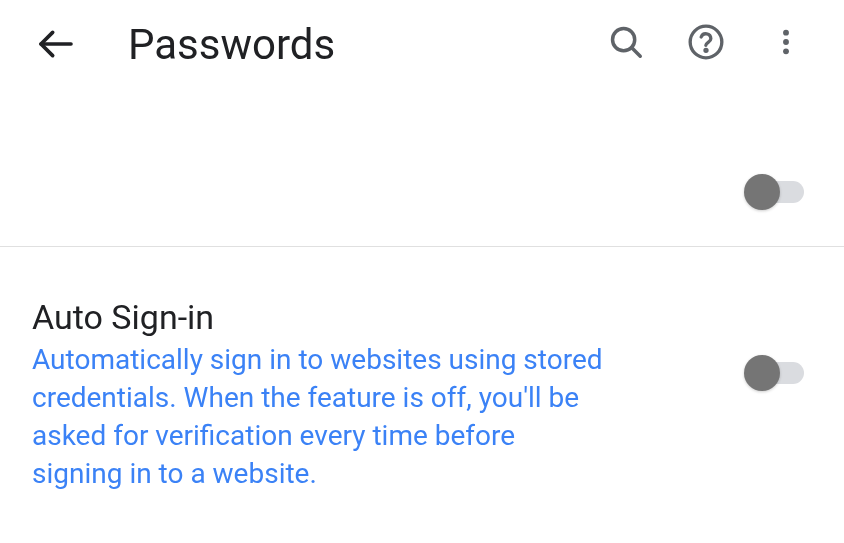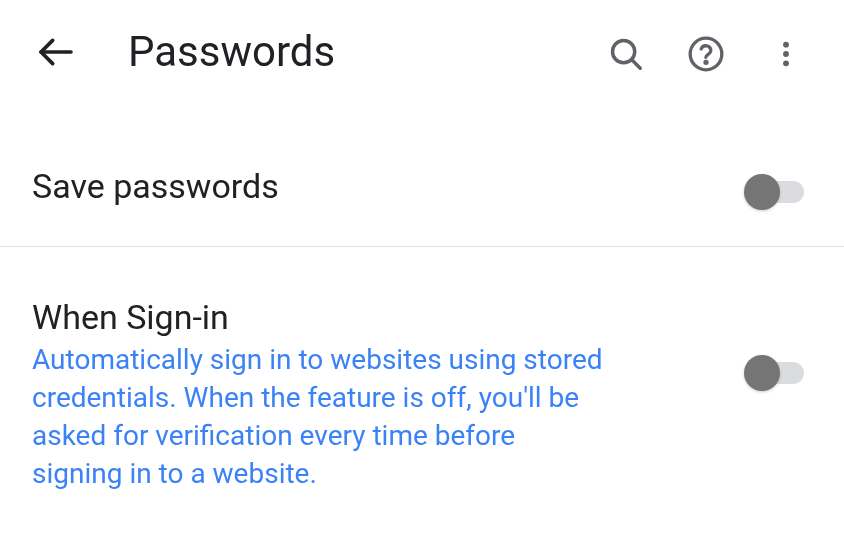--- a/index.html
+++ b/index.html
@@ -9,21 +9,21 @@
     }
     body {
       font-family: Roboto, 'Segoe UI', Arial, sans-serif;
       background: #ffffff;
       width: 844px;
       height: 543px;
       color: #202124;
     }
     .header {
       display: flex;
-      align-items: flex-end;
+      align-items: flex-start;
       padding: 20px 32px 20px 32px;
       height: 96px;
     }
     .back-btn {
       display: flex;
       align-items: center;
       justify-content: center;
       width: 48px;
       height: 48px;
       cursor: pointer;
@@ -151,31 +151,30 @@
         <circle cx="12" cy="19" r="2.2"></circle>
       </svg>
     </div>
   </div>
 </div>
 
 <div class="settings-list">
 
   <div class="setting-item with-border">
     <div class="setting-text">
-      <div class="setting-title">Save passwords</div>
     </div>
     <div class="toggle">
       <div class="toggle-track"></div>
       <div class="toggle-thumb"></div>
     </div>
   </div>
 
   <div class="setting-item item-auto">
     <div class="setting-text">
-      <div class="setting-title">When Sign-in</div>
+      <div class="setting-title">Auto Sign-in</div>
       <div class="setting-description">Automatically sign in to websites using stored credentials. When the feature is off, you'll be asked for verification every time before signing in to a website.</div>
     </div>
     <div class="toggle">
       <div class="toggle-track"></div>
       <div class="toggle-thumb"></div>
     </div>
   </div>
 
 </div>
 

